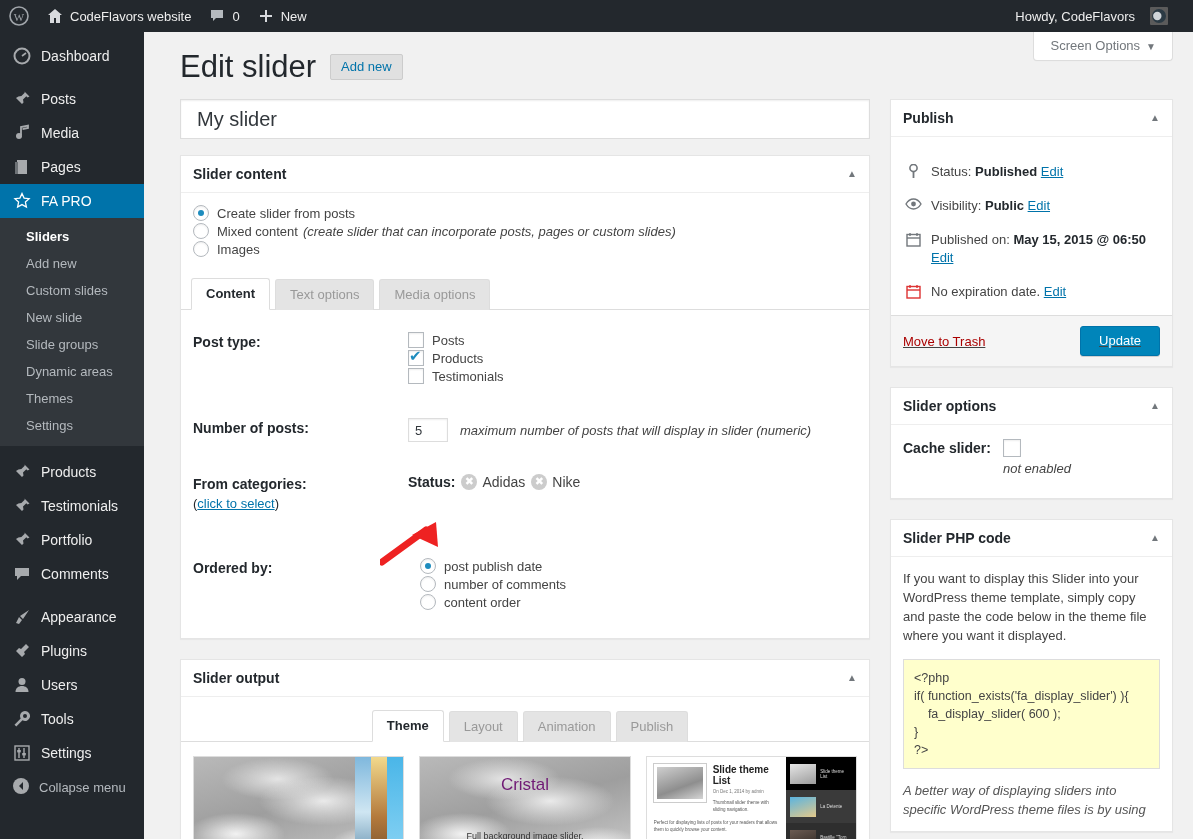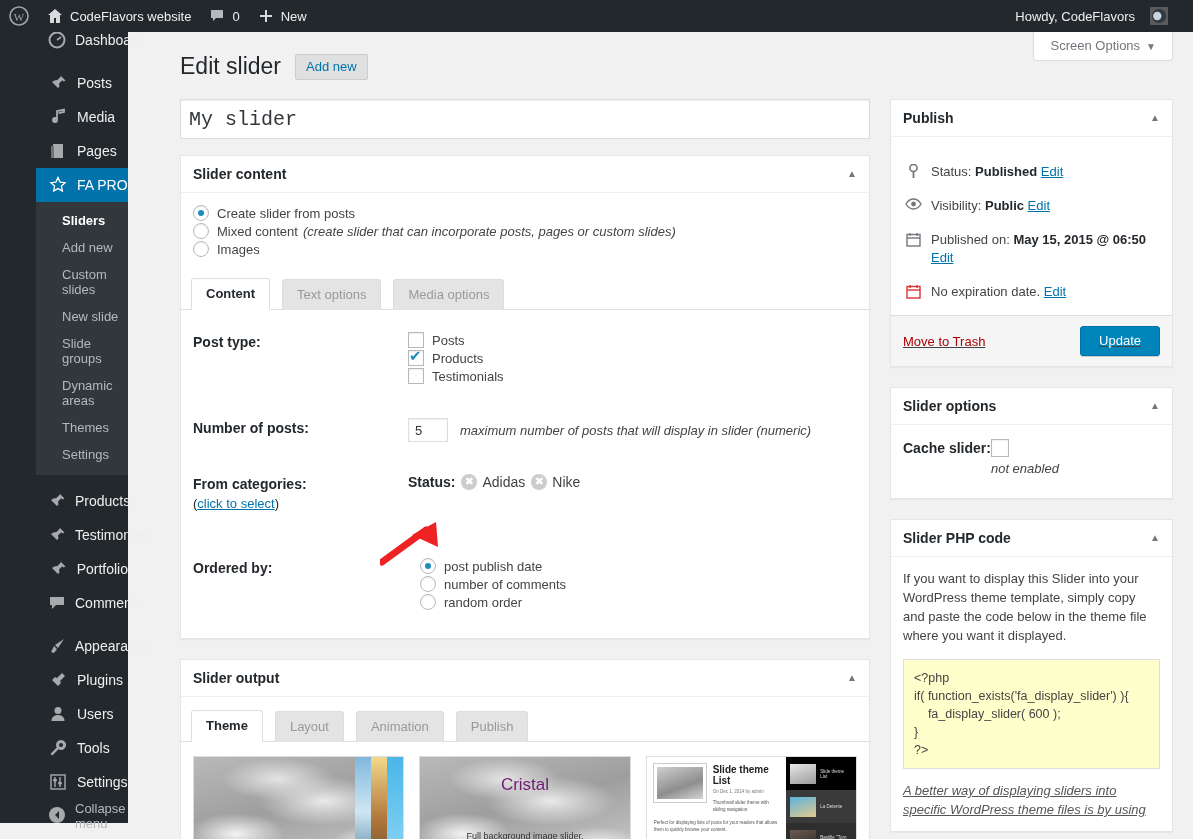--- a/index.html
+++ b/index.html
@@ -32,25 +32,24 @@
   #ab-right { margin-left: auto; display: flex; align-items: center; padding-right: 16px; }
   .ab-name { font-size: 13px; color: #eee; }
   .ab-avatar {
     width: 18px; height: 18px; margin-left: 8px; border-radius: 1px;
     background: #5b5b5b;
     display: flex; align-items: center; justify-content: center;
   }
 
   
   #adminmenu {
-    position: absolute; top: 16px; left: 0;
-    width: 128px; height: 807px;
+    position: absolute; top: 32px; left: 0;
+    width: 144px; height: 807px;
     background: #23282d;
     z-index: 30;
-    padding-left: 36px;
   }
   .menu-top {
     display: flex; align-items: center; gap: 9px;
     height: 34px; padding: 0 0 0 12px;
     color: #eee; font-size: 14px; cursor: pointer;
     position: relative;
   }
   .menu-top .mi { width: 20px; display:flex; align-items:center; justify-content:center; }
   .menu-top.current {
     background: #0073aa; color: #fff; font-weight: 400;
@@ -92,43 +91,43 @@
     box-shadow: 0 1px 1px -1px rgba(0,0,0,.1);
   }
   #screen-options-btn .caret { font-size: 10px; margin-left: 6px; color:#72777c;}
 
   .wrap { padding: 0 20px; }
   .page-title-row {
     display: flex; align-items: center; gap: 14px;
     padding-top: 20px; margin-bottom: 18px;
   }
   h1.page-title {
-    font-size: 23px; font-weight: 400; color: #23282d;
+    font-size: 31px; font-weight: 400; color: #23282d;
     margin: 0; line-height: 29px;
   }
   .page-title-action {
     background: #e0e0e0; color: #0073aa;
     border: 1px solid #ccc; border-radius: 2px;
     padding: 4px 10px 5px 10px; font-size: 13px; cursor: pointer;
     text-decoration: none;
   }
 
   
   #poststuff { display: flex; gap: 20px; }
   #post-body-content { width: 690px; flex: none; }
   #postbox-container { width: 283px; flex: none; }
 
   
   #titlediv input {
     width: 690px; height: 40px;
-    padding: 3px 8px; margin: 0 0 16px 0;
+    padding: 3px 16px; margin: 0 0 16px 0;
     font-size: 20px; font-weight: 400; line-height: 32px;
     color: #32373c;
     border: 1px solid #ddd; background: #fff;
-    outline: none; font-family: Liberation Mono, monospace;
+    outline: none; font-family: Liberation Sans, sans-serif;
     box-shadow: inset 0 1px 2px rgba(0,0,0,.07);
   }
 
   
   .postbox {
     background: #fff; border: 1px solid #e5e5e5;
     box-shadow: 0 1px 1px rgba(0,0,0,.04);
     margin-bottom: 20px;
   }
   .postbox .hndle {
@@ -163,21 +162,21 @@
   }
   .ctrl-check.checked::after {
     content: "\2714"; position: absolute; left: 0px; top: -4px;
     font-size: 15px; color: #1e8cbe; font-family: "DejaVu Sans", sans-serif;
   }
   .rl-label { font-size: 13px; color: #444; }
   .rl-hint { font-style: italic; color: #444; margin-left: 5px; font-size: 13px; }
 
   
   .fa-tabs {
-    display: flex; align-items: flex-end; gap: 12px;
+    display: flex; align-items: flex-end; gap: 5px;
     border-bottom: 1px solid #ddd;
     margin: 20px 0 0 0; padding-left: 10px;
   }
   .fa-tab {
     background: #e4e4e4; border: 1px solid #ddd; border-bottom: none;
     padding: 7px 14px 8px 14px;
     font-size: 13px; color: #999; cursor: pointer;
     border-radius: 3px 3px 0 0;
     position: relative; top: 1px;
   }
@@ -268,34 +267,34 @@
     padding: 10px 12px; background: #f5f5f5; border-top: 1px solid #ddd; text-decoration: underline;
   }
   .trash-link { color: #a00; text-decoration: none; font-size: 13px; cursor: pointer; }
   .btn-primary {
     background: #0085ba; border: 1px solid #0073aa;
     color: #fff; font-size: 13px; padding: 6px 18px 7px 18px;
     border-radius: 3px; cursor: pointer;
     box-shadow: 0 1px 0 rgba(0,0,0,.15);
     font-family: "Liberation Sans", sans-serif;
   }
-  .cache-row { display: flex; align-items: flex-start; }
+  .cache-row { display: flex; align-items: flex-start; gap: 12px; }
   .cache-label { font-size: 14px; font-weight: bold; color: #23282d; padding-top: 1px; }
   .cache-box { width: 18px; height: 18px; border: 1px solid #b4b9be; background: #fff;
     box-shadow: inset 0 1px 2px rgba(0,0,0,.07); cursor: pointer; }
   .cache-hint { font-style: italic; font-size: 13px; color: #444; margin-top: 4px; }
   .php-desc { font-size: 13px; line-height: 19px; color: #444; }
   .php-code {
     background: #ffffcc; border: 1px solid #ddd;
     padding: 9px 10px; margin: 14px 0 12px 0;
     font-size: 12.5px; line-height: 18px; color: #444;
     white-space: pre;
     font-family: "Liberation Sans", sans-serif;
   }
-  .php-foot { font-style: italic; font-size: 13px; line-height: 19px; color: #555; text-decoration: underline; }
+  .php-foot { font-style: italic; font-size: 13px; line-height: 19px; color: #555; }
 
   
   #red-arrow { position: absolute; left: 380px; top: 521px; z-index: 50; pointer-events: none; }
 </style>
 </head>
 <body>
 
 <div id="adminbar">
   <div class="ab-item">
     <svg width="20" height="20" viewBox="0 0 20 20">
@@ -583,35 +582,35 @@
                 <div class="radio-line">
                   <span class="ctrl-radio checked"></span>
                   <span class="rl-label">post publish date</span>
                 </div>
                 <div class="radio-line">
                   <span class="ctrl-radio"></span>
                   <span class="rl-label">number of comments</span>
                 </div>
                 <div class="radio-line">
                   <span class="ctrl-radio"></span>
-                  <span class="rl-label">random order</span>
+                  <span class="rl-label">content order</span>
                 </div>
               </div>
             </div>
 
           </div>
         </div>
 
         <div class="postbox">
           <h2 class="hndle">
             <span>Slider output</span>
             <span class="toggle-indicator">▲</span>
           </h2>
           <div class="inside" style="padding:12px 0 0 0;">
-            <div class="fa-tabs" style="margin-top:0;">
+            <div class="fa-tabs" style="margin-top:0;justify-content:center;">
               <div class="fa-tab active">Theme</div>
               <div class="fa-tab">Layout</div>
               <div class="fa-tab">Animation</div>
               <div class="fa-tab">Publish</div>
             </div>
             <div class="theme-thumbs">
 
               <div class="theme-card">
                 <div class="sky"></div>
                 <div class="film-strip">

